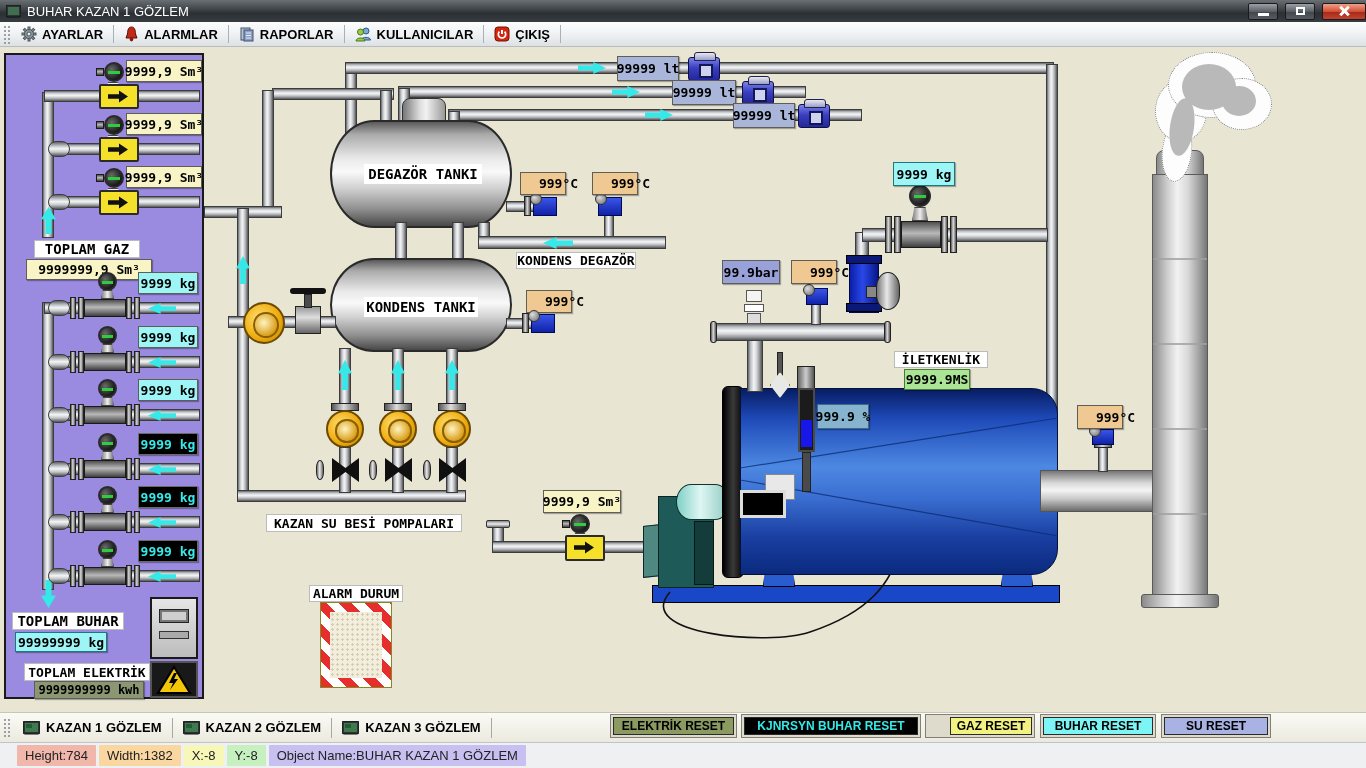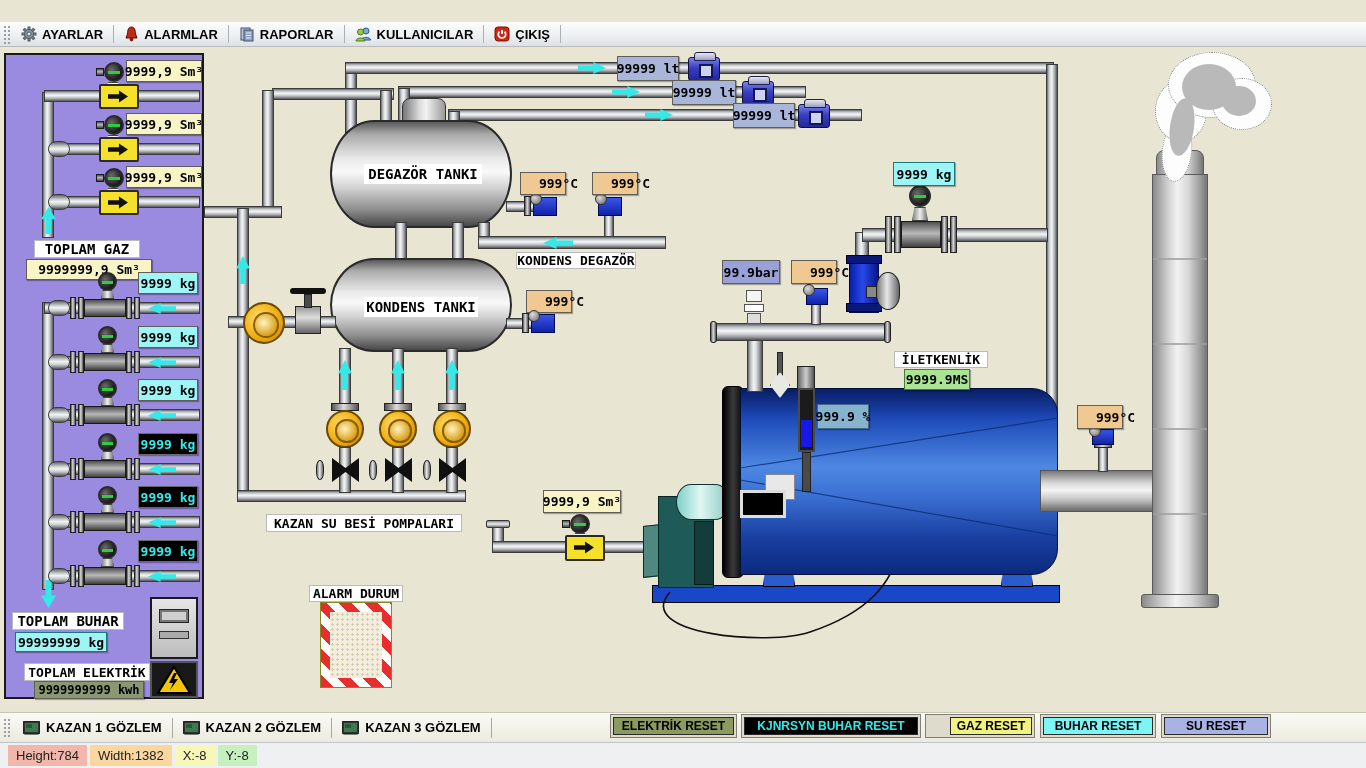--- a/index.html
+++ b/index.html
@@ -26,21 +26,21 @@
     border-bottom:1px solid #b8bcbe;display:flex;align-items:center;font-weight:bold;font-size:13px;}
   .grip{width:7px;height:19px;margin:0 3px;
     background-image:radial-gradient(#9aa0a4 1px,transparent 1.2px);background-size:4px 4px;}
   .mitem{display:flex;align-items:center;gap:5px;padding:2px 8px;cursor:default;}
   .msep{width:1px;height:18px;background:#aab0b4;margin:0 2px;}
   
   .toolbar{left:0;top:712px;width:1366px;height:30px;
     background:linear-gradient(180deg,#fafaf6,#eceade);border-top:1px solid #c9c6b6;
     display:flex;align-items:center;font-weight:bold;font-size:13px;}
   .statusbar{left:0;top:742px;width:1366px;height:26px;background:#eef0f2;border-top:1px solid #c0c4c8;
-    display:flex;align-items:center;font-size:13px;color:#222;gap:3px;padding-left:8px;}
+    display:flex;align-items:center;font-size:13px;color:#222;gap:3px;padding-left:17px;}
   .stseg{padding:3px 8px;border-radius:1px;}
   
   .reset{position:absolute;top:714px;height:24px;border:1px solid #808078;background:#dedbcd;padding:2px;}
   .reset>div{width:100%;height:100%;border:1px solid #2a2a2a;display:flex;align-items:center;
     justify-content:center;font-weight:bold;font-size:12px;}
   
   .lb{position:absolute;font:bold 13px "DejaVu Sans Mono",monospace;color:#000;border:1px solid #5e5e56;
       display:flex;align-items:center;justify-content:center;box-shadow:1px 1px 1px rgba(0,0,0,.3);white-space:nowrap;}
   .lab-cream{background:#f8f4c6;}
   .lab-cyan{background:#9ef5f5;}
@@ -107,20 +107,37 @@
      background-image:radial-gradient(#d4cdae 1px,transparent 1.3px);background-size:5px 5px;}
   .tabitem{display:flex;align-items:center;gap:6px;padding:0 10px;height:24px;cursor:default;}
   .tsep{width:1px;height:20px;background:#a8a8a0;}
   .mono{font-family:"DejaVu Sans Mono",monospace;font-weight:bold;}
 </style>
 </head>
 <body>
 
 <div id="stage">
 
+  <div class="abs titlebar">
+    <svg width="15" height="13">
+        <rect x="0" y="0" width="15" height="12" rx="2" fill="#2e3234" stroke="#111"></rect>
+        <rect x="2" y="2" width="11" height="8" fill="#3f6f4f"></rect>
+      </svg>
+    <span>BUHAR KAZAN 1 GÖZLEM</span>
+    <div style="flex:1"></div>
+    <div class="winbtn">
+        <div class="glyph-min"></div>
+      </div>
+    <div class="winbtn">
+        <div class="glyph-max"></div>
+      </div>
+    <div class="winbtn close">
+        <div class="glyph-x"></div>
+      </div>
+  </div>
 
   <div class="abs menubar">
     <div class="grip"></div>
     <div class="mitem">
       <svg width="16" height="16">
           <g fill="#8d979e" stroke="#4a545a">
             <rect x="7" y="1" width="2" height="14"></rect>
             <rect x="1" y="7" width="14" height="2"></rect>
             <rect x="7" y="1" width="2" height="14" transform="rotate(45 8 8)"></rect>
             <rect x="7" y="1" width="2" height="14" transform="rotate(-45 8 8)"></rect>
@@ -619,15 +636,16 @@
     <div style="background:#a9b3e3;color:#000;">
         <span>SU RESET</span>
       </div>
   </div>
 
   <div class="abs statusbar">
     <span class="stseg" style="background:#f2b7ab;">Height:784</span>
     <span class="stseg" style="background:#fad7a0;">Width:1382</span>
     <span class="stseg" style="background:#f7f7b8;">X:-8</span>
     <span class="stseg" style="background:#c6f0c0;">Y:-8</span>
+    <span class="stseg" style="background:#c7c0f0;">Object Name:BUHAR KAZAN 1 GÖZLEM</span>
   </div>
 
 </div>
 
 </body></html>

